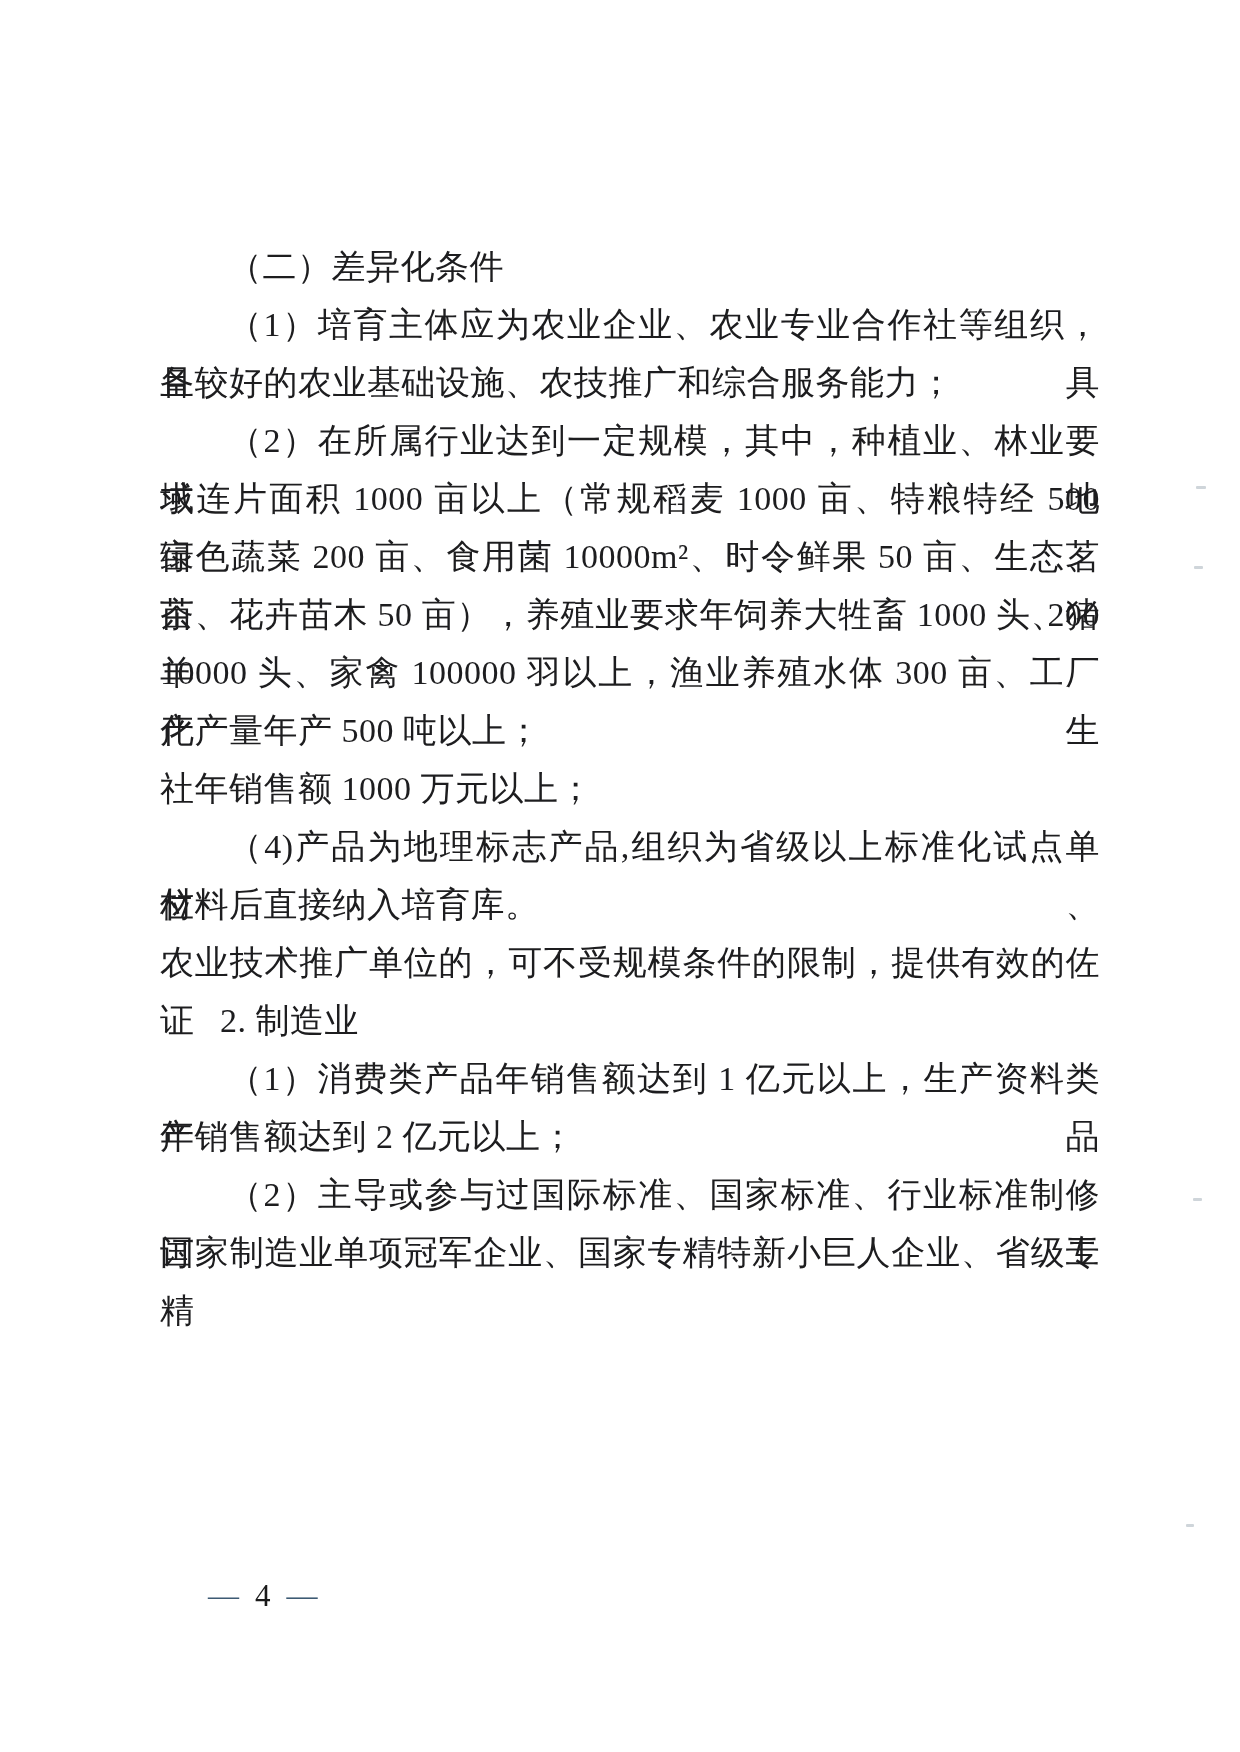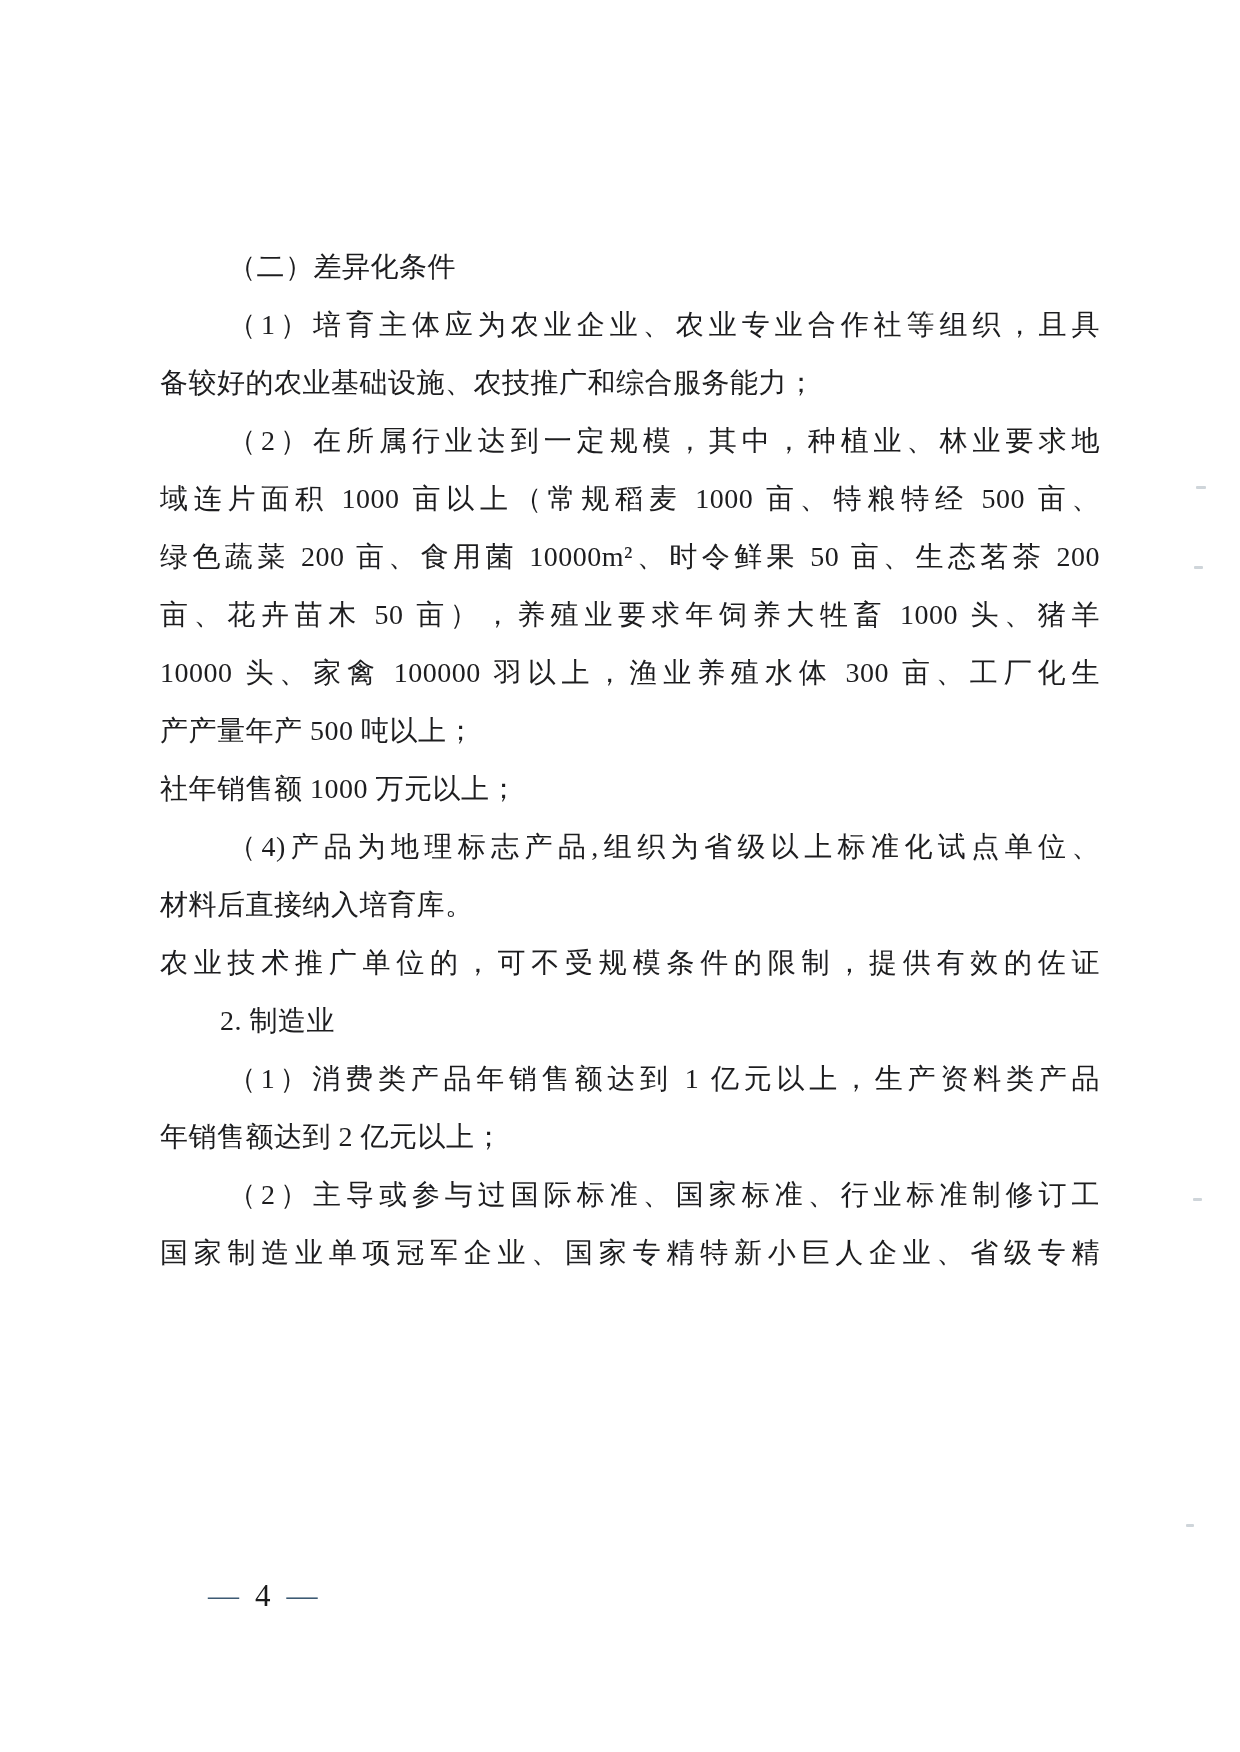--- a/index.html
+++ b/index.html
@@ -24,21 +24,21 @@
   .text-block {
     position: absolute;
     left: 160px;
     top: 238px;
     width: 940px;
     color: #1d1d1f;
   }
   .line {
     height: 58px;
     line-height: 58px;
-    font-size: 28px;
+    font-size: 34px;
     letter-spacing: 0.5px;
     overflow: visible;
   }
   
   .stretch {
     text-align: justify;
     text-align-last: justify;
   }
   
   .indent {

